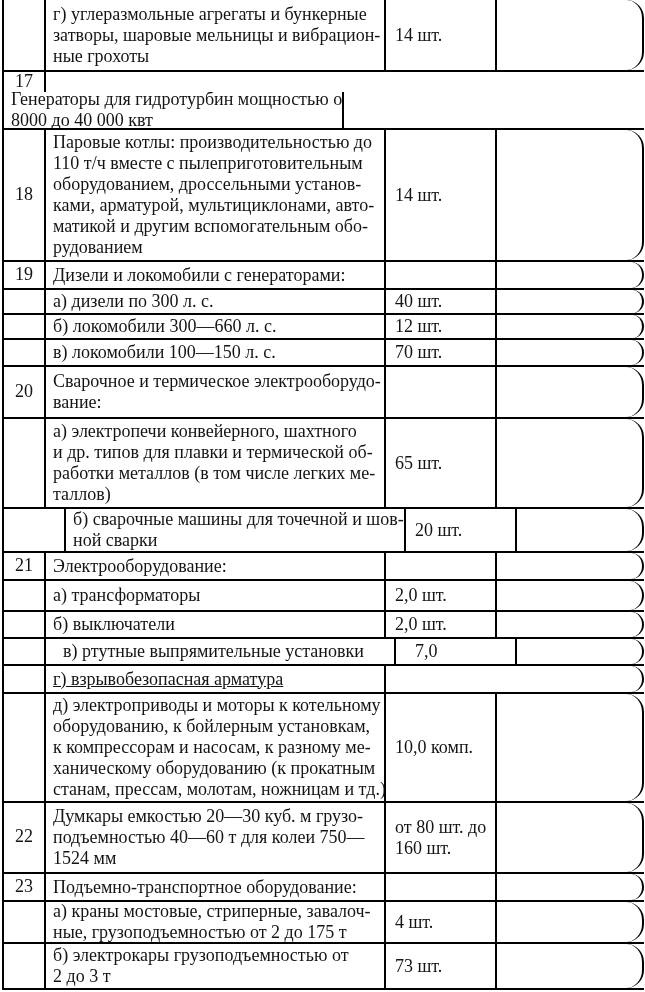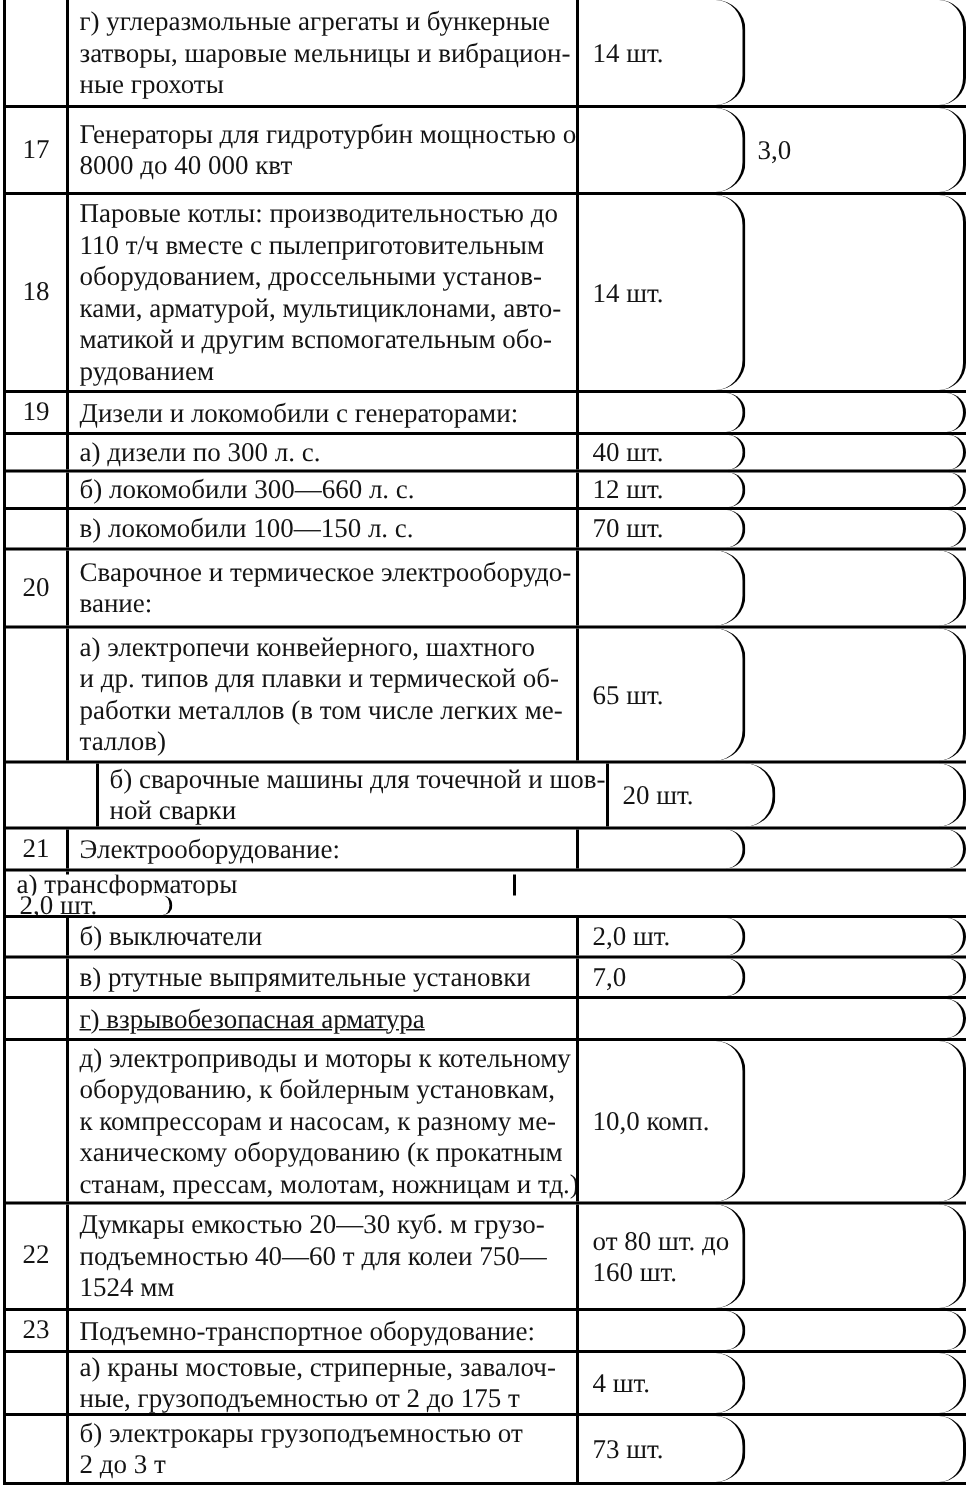--- a/index.html
+++ b/index.html
@@ -42,41 +42,40 @@
     justify-content: center;
     padding-bottom: 2px;
   }
   .c-desc {
     width: 340px;
     padding-left: 7px;
   }
   .c-qty {
     width: 111px;
     padding-left: 9px;
-    border-radius: 20px;
   }
   .c-val {
     flex: 1;
     padding-left: 8px;
     border-radius: 18px;
   }
 </style>
 </head>
 <body>
 
 <div class="doc-table" id="doc-table">
     <div class="t-row" style="height: 72px;">
       <div class="t-cell c-num"></div>
       <div class="t-cell c-desc">г) углеразмольные агрегаты и бункерные
 затворы, шаровые мельницы и вибрацион-
 ные грохоты</div>
       <div class="t-cell c-qty">14 шт.</div>
       <div class="t-cell c-val"></div>
     </div>
-    <div class="t-row" style="height: 58px;">
+    <div class="t-row" style="height: 58px; flex-direction: column;">
       <div class="t-cell c-num">17</div>
       <div class="t-cell c-desc">Генераторы для гидротурбин мощностью от
 8000 до 40 000 квт</div>
       <div class="t-cell c-qty"></div>
       <div class="t-cell c-val">3,0</div>
     </div>
     <div class="t-row" style="height: 132px;">
       <div class="t-cell c-num">18</div>
       <div class="t-cell c-desc">Паровые котлы: производительностью до
 110 т/ч вместе с пылеприготовительным
@@ -133,33 +132,33 @@
 ной сварки</div>
       <div class="t-cell c-qty">20 шт.</div>
       <div class="t-cell c-val"></div>
     </div>
     <div class="t-row" style="height: 28px;">
       <div class="t-cell c-num">21</div>
       <div class="t-cell c-desc">Электрооборудование:</div>
       <div class="t-cell c-qty"></div>
       <div class="t-cell c-val"></div>
     </div>
-    <div class="t-row" style="height: 31px; flex-direction: column;">
+    <div class="t-row" style="height: 31px;">
       <div class="t-cell c-num"></div>
       <div class="t-cell c-desc">а) трансформаторы</div>
       <div class="t-cell c-qty">2,0 шт.</div>
       <div class="t-cell c-val"></div>
     </div>
     <div class="t-row" style="height: 27px;">
       <div class="t-cell c-num"></div>
       <div class="t-cell c-desc">б) выключатели</div>
       <div class="t-cell c-qty">2,0 шт.</div>
       <div class="t-cell c-val"></div>
     </div>
-    <div class="t-row" style="height: 27px;">
+    <div class="t-row" style="height: 27px; gap: 10px;">
       <div class="t-cell c-num"></div>
       <div class="t-cell c-desc">в) ртутные выпрямительные установки</div>
       <div class="t-cell c-qty">7,0</div>
       <div class="t-cell c-val"></div>
     </div>
     <div class="t-row" style="height: 28px; text-decoration: underline;">
       <div class="t-cell c-num"></div>
       <div class="t-cell c-desc">г) взрывобезопасная арматура</div>
       <div class="t-cell c-val"></div>
     </div>

